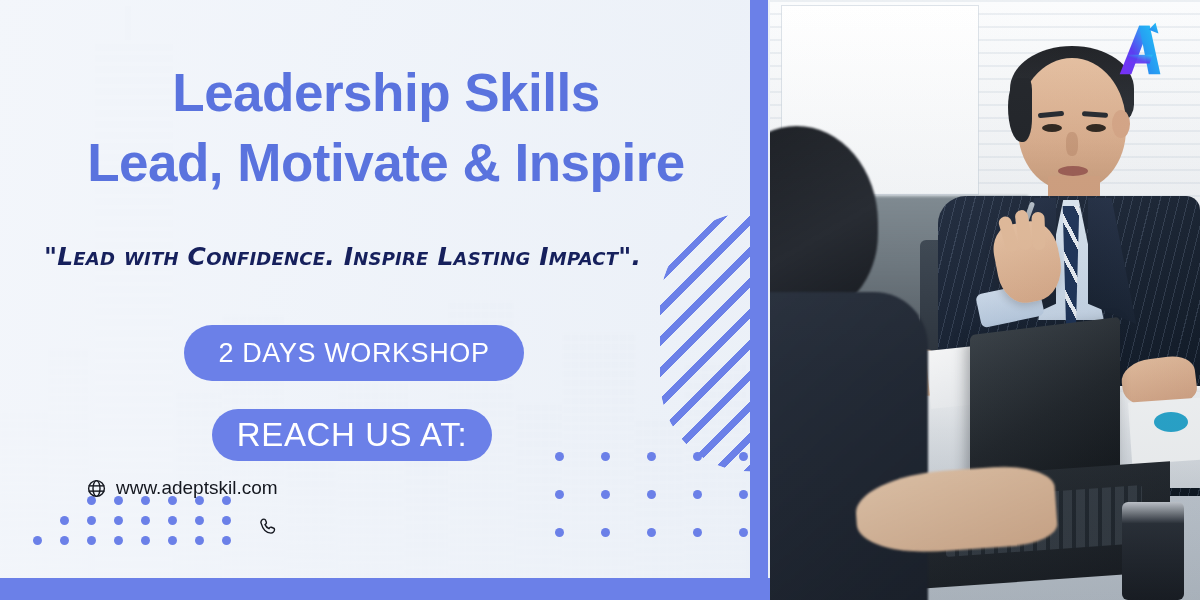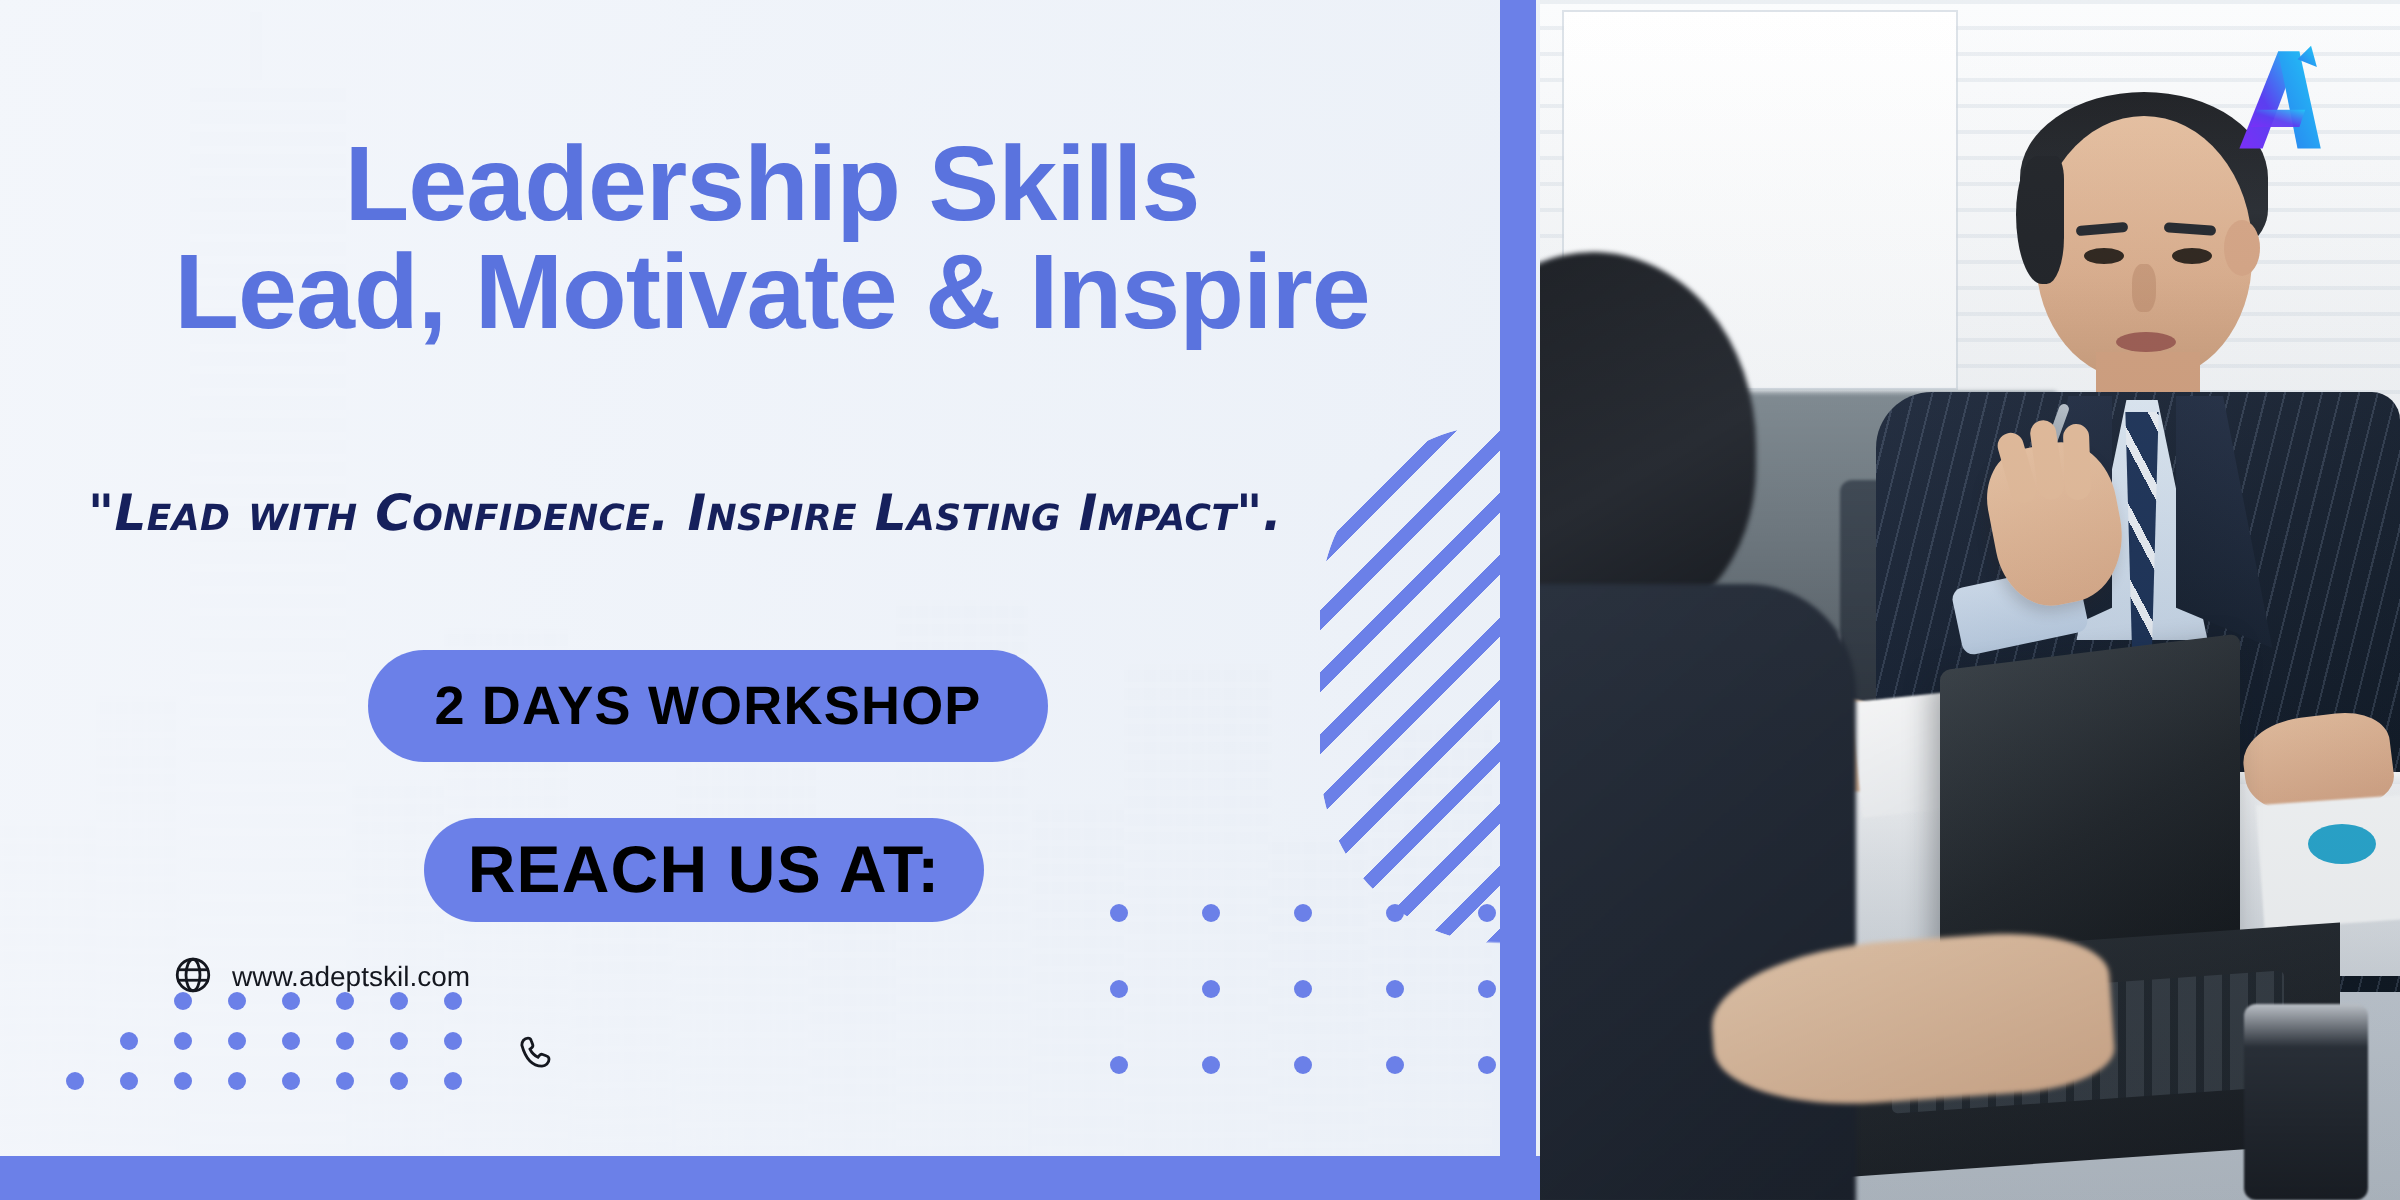--- a/index.html
+++ b/index.html
@@ -94,49 +94,49 @@
   .headline {
     position:absolute; left:28px; top:66px; width:716px;
     color:#5a73de;
     font-weight:bold;
     font-size:54px;
     line-height:1.02;
     letter-spacing:-0.5px;
     text-align:center;
   }
   .headline .l1 { display:block; font-size:53px; }
-  .headline .l2 { display:block; font-size:53px; margin-top:0; }
+  .headline .l2 { display:block; font-size:53px; margin-top:16px; }
 
   .tagline {
     position:absolute; left:44px; top:242px; width:700px;
     color:#16205c;
     font-family:"DejaVu Sans", sans-serif;
     font-style:italic;
     font-weight:bold;
     font-size:25px;
     font-variant:small-caps;
     letter-spacing:.2px;
     white-space:nowrap;
   }
 
   .pill {
     position:absolute;
     background:#6b80e8;
-    color:#000000;
-    font-weight:bold;
+    color:#ffffff;
+    font-weight:normal;
     border-radius:40px;
     display:flex; align-items:center; justify-content:center;
     letter-spacing:.6px;
   }
   .pill-workshop { left:184px; top:325px; width:340px; height:56px; font-size:27px; }
   .pill-reach    { left:212px; top:409px; width:280px; height:52px; font-size:33px; }
 
   .contact-row {
     position:absolute; display:flex; align-items:center;
-    color:#14171f; font-size:14px;
+    color:#14171f; font-size:19px;
   }
   .contact-row .ico { display:flex; align-items:center; margin-right:9px; }
   .row-web   { left:86px;  top:477px; }
   .row-mail  { left:376px; top:477px; }
   .row-phone { left:259px; top:517px; }
 
   
   .photo {
     position:absolute; left:770px; top:0;
     width:430px; height:600px;

